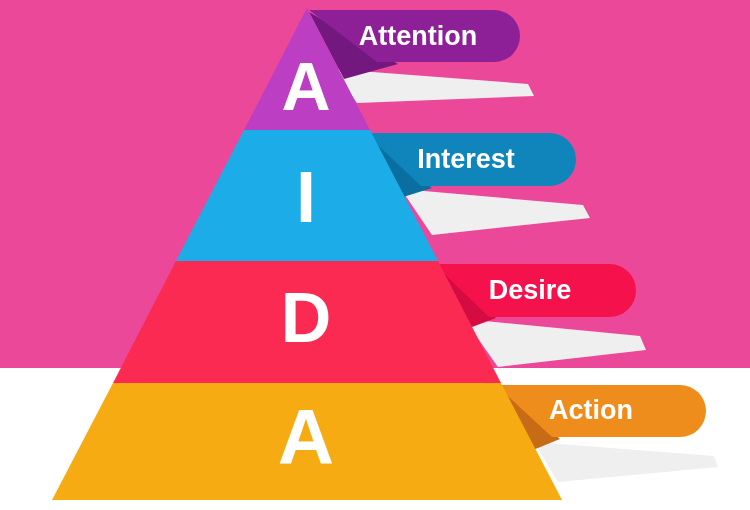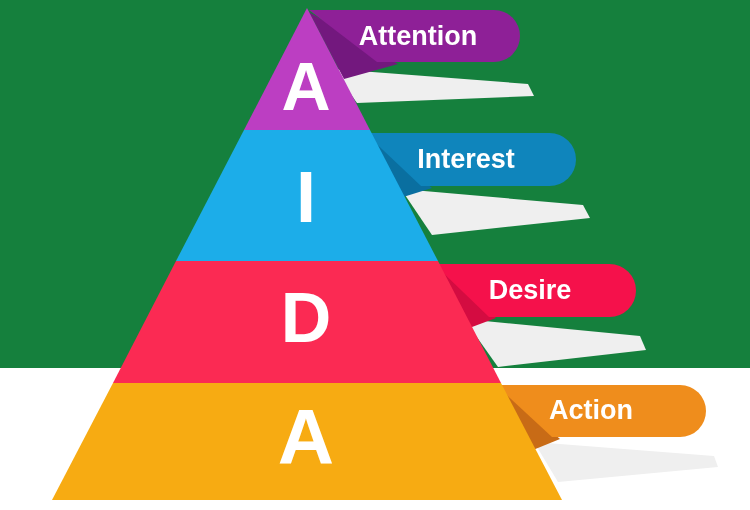--- a/index.html
+++ b/index.html
@@ -8,21 +8,21 @@
     background: #ffffff;
     width: 750px;
     height: 510px;
     overflow: hidden;
     font-family: "Liberation Sans", sans-serif;
   }
   #canvas {
     position: relative;
     width: 750px;
     height: 368px;
-    background: #15803d;
+    background: #ec4899;
   }
   svg { display: block; }
   .banner-label {
     font-family: "Liberation Sans", sans-serif;
     font-weight: bold;
     font-size: 27px;
     text-anchor: middle;
   }
   .pyramid-letter {
     font-family: "Liberation Sans", sans-serif;

